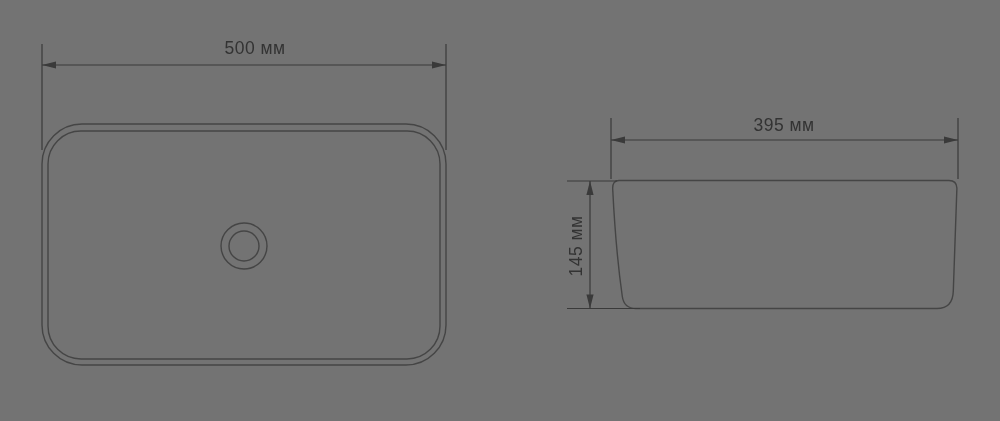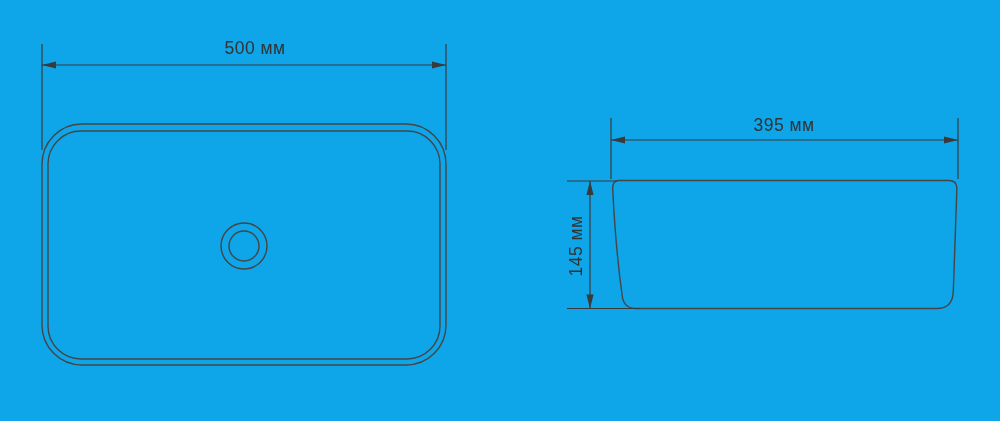--- a/index.html
+++ b/index.html
@@ -5,21 +5,21 @@
   html, body {
     margin: 0;
     padding: 0;
     background: #ffffff;
     font-family: "Liberation Sans", sans-serif;
   }
   .canvas {
     position: relative;
     width: 1000px;
     height: 421px;
-    background: #0ea5e9;
+    background: #737373;
     overflow: hidden;
   }
   svg text {
     font-family: "Liberation Sans", sans-serif;
     font-size: 17.5px;
     fill: #333333;
     letter-spacing: 0.5px;
   }
 </style>
 </head>

